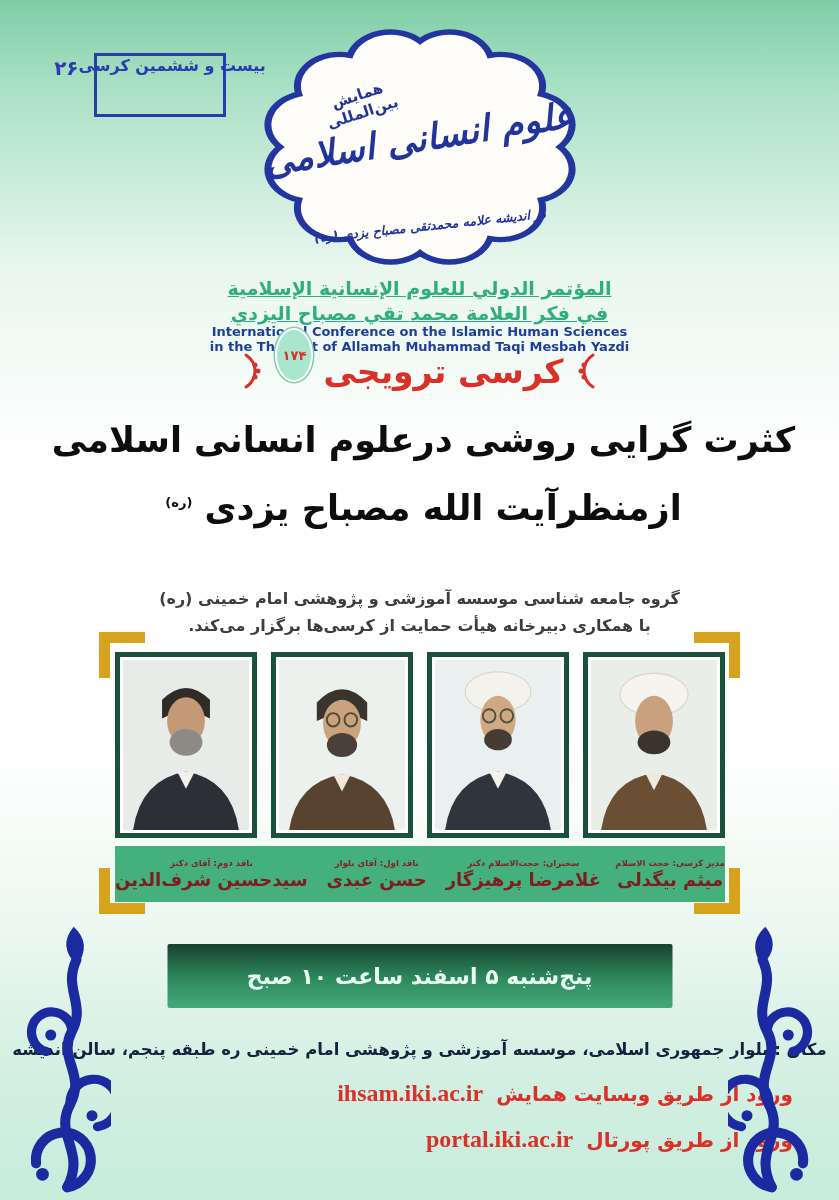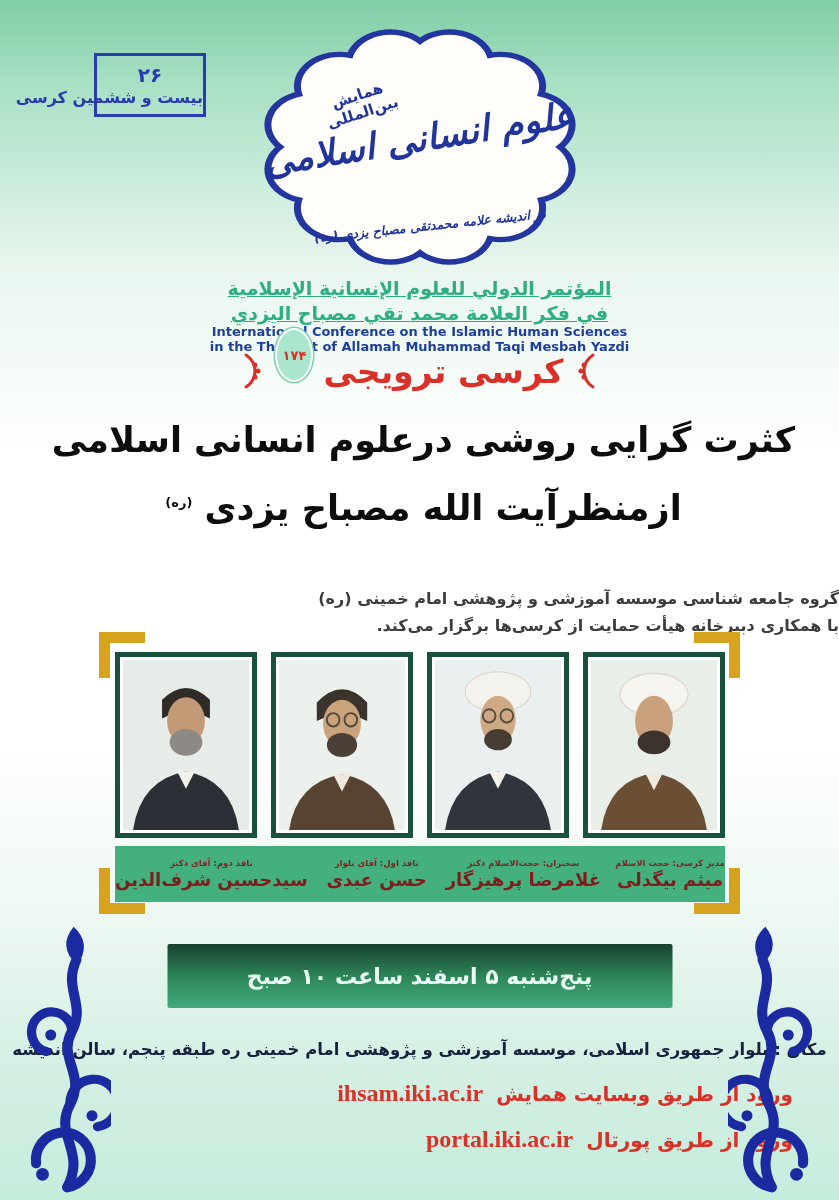--- a/index.html
+++ b/index.html
@@ -5,23 +5,23 @@
   * { margin:0; padding:0; box-sizing:border-box; }
   body { font-family:"DejaVu Sans", sans-serif; background:#888; }
   .poster {
     position:relative; width:839px; height:1200px; margin:0 auto; overflow:hidden;
     background:linear-gradient(180deg,#7fcda6 0%,#a8e0c4 7%,#e8f6ee 22%,#ffffff 38%,#ffffff 62%,#eef8f2 76%,#d2efe2 90%,#c6ecdc 100%);
   }
   .abs { position:absolute; }
 
   
   .edition-box {
-    left:94px; top:53px; width:112px; height:64px;
+    left:94px; top:53px; width:132px; height:64px;
     border:3px solid #2a3ab0; color:#2a3ab0; text-align:center;
-    display:flex; flex-direction:column; justify-content:center; line-height:1.25;
+    display:flex; flex-direction:row; justify-content:center; line-height:1.25;
   }
   .edition-number { font-size:20px; font-weight:bold; }
   .edition-label { font-size:16px; font-weight:bold; white-space:nowrap; direction:rtl; }
 
   
   .logo-wrap { left:252px; top:20px; width:336px; height:254px; }
   .logo-wrap svg.cloud { width:100%; height:100%; display:block; }
   .logo-small {
     left:300px; top:86px; width:120px; text-align:center; color:#20349c;
     font-size:15px; font-weight:bold; transform:rotate(-18deg); direction:rtl;
@@ -56,21 +56,21 @@
   }
   .flourish { display:block; }
 
   
   .main-title { left:0; width:839px; text-align:center; color:#0d0d0d; font-weight:bold; direction:rtl;padding-left:8px; }
   .title-1 { top:420px; font-size:35px; }
   .title-2 { top:488px; font-size:35px; }
   .honorific { font-size:13px; font-weight:bold; vertical-align:super; }
 
   
-  .organizer { left:0; width:839px; color:#3d3d3d; font-weight:bold; font-size:16px; direction:rtl; line-height:27px; }
+  .organizer { left:0; width:839px; text-align:center; color:#3d3d3d; font-weight:bold; font-size:16px; direction:rtl; line-height:27px; }
   .org-1 { top:585px; }
   .org-2 { top:612px; }
 
   
   .photos-row { left:115px; top:652px; width:610px; display:flex; direction:rtl; gap:14px; }
   .photo-card { flex:1; height:186px; border:5px solid #19513d; background:#fff; padding:3px; }
   .photo-card svg { width:100%; height:100%; display:block; }
 
   .names-bar {
     left:115px; top:846px; width:610px; height:56px; background:#44b07e;

